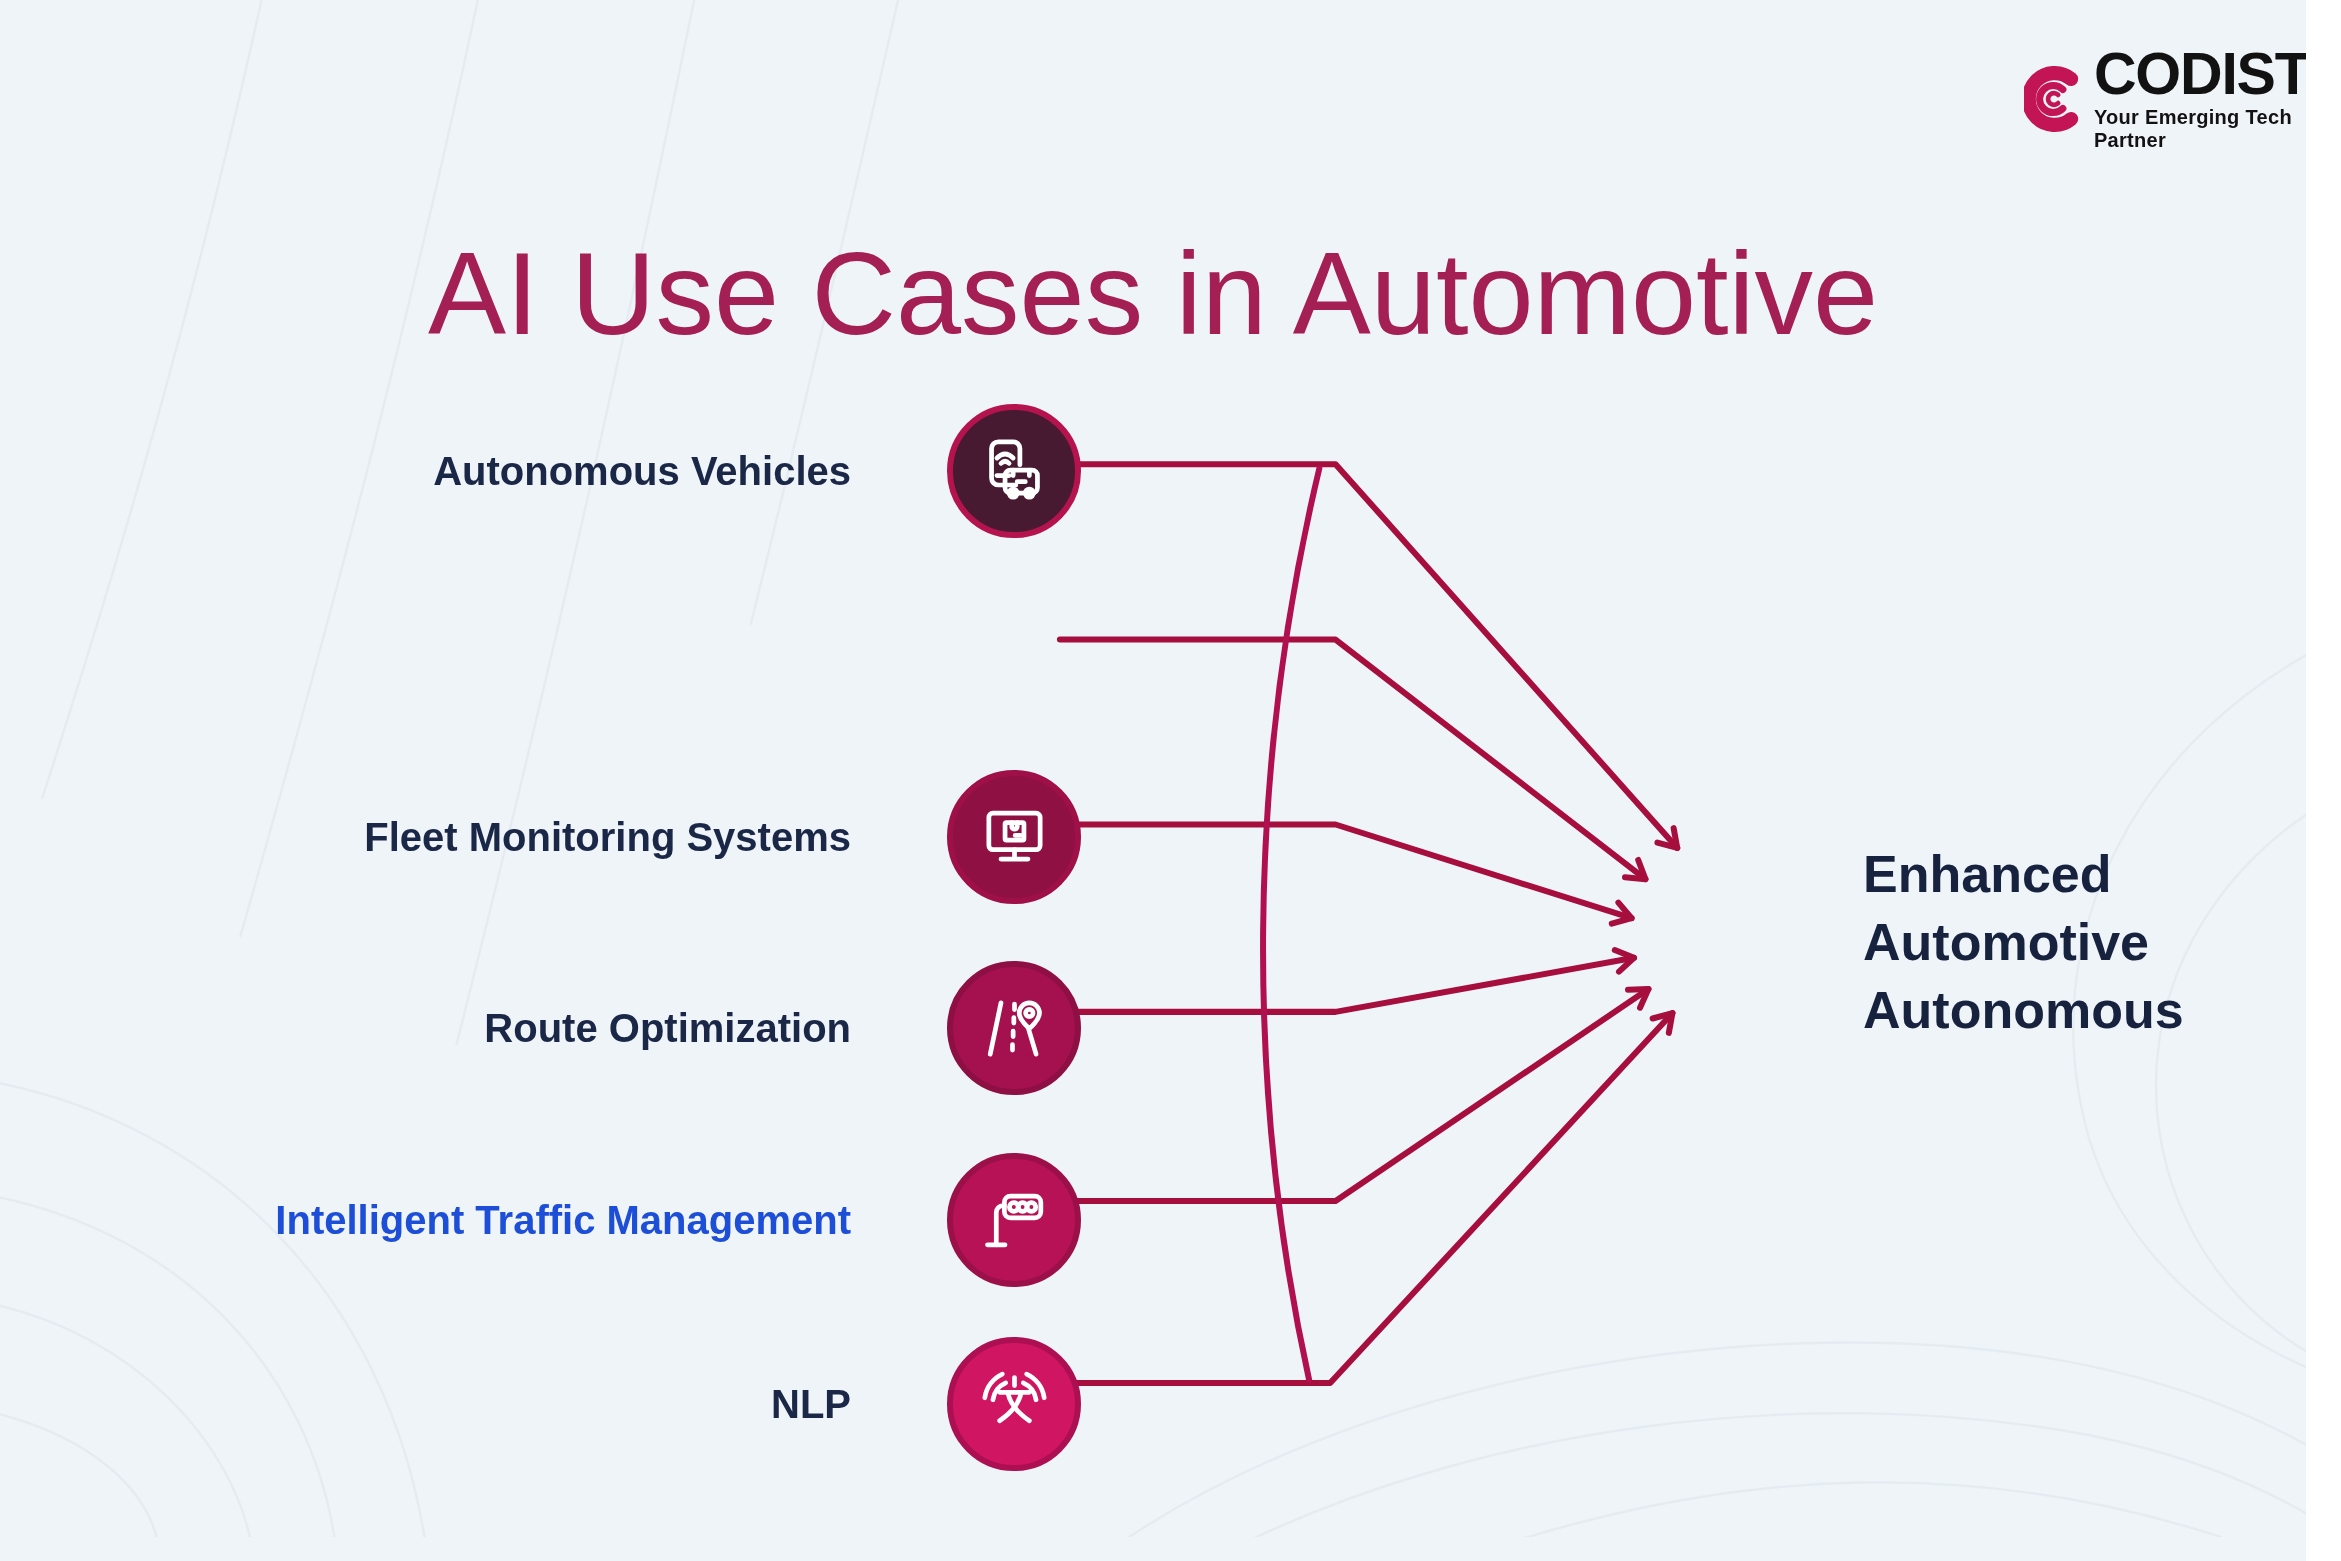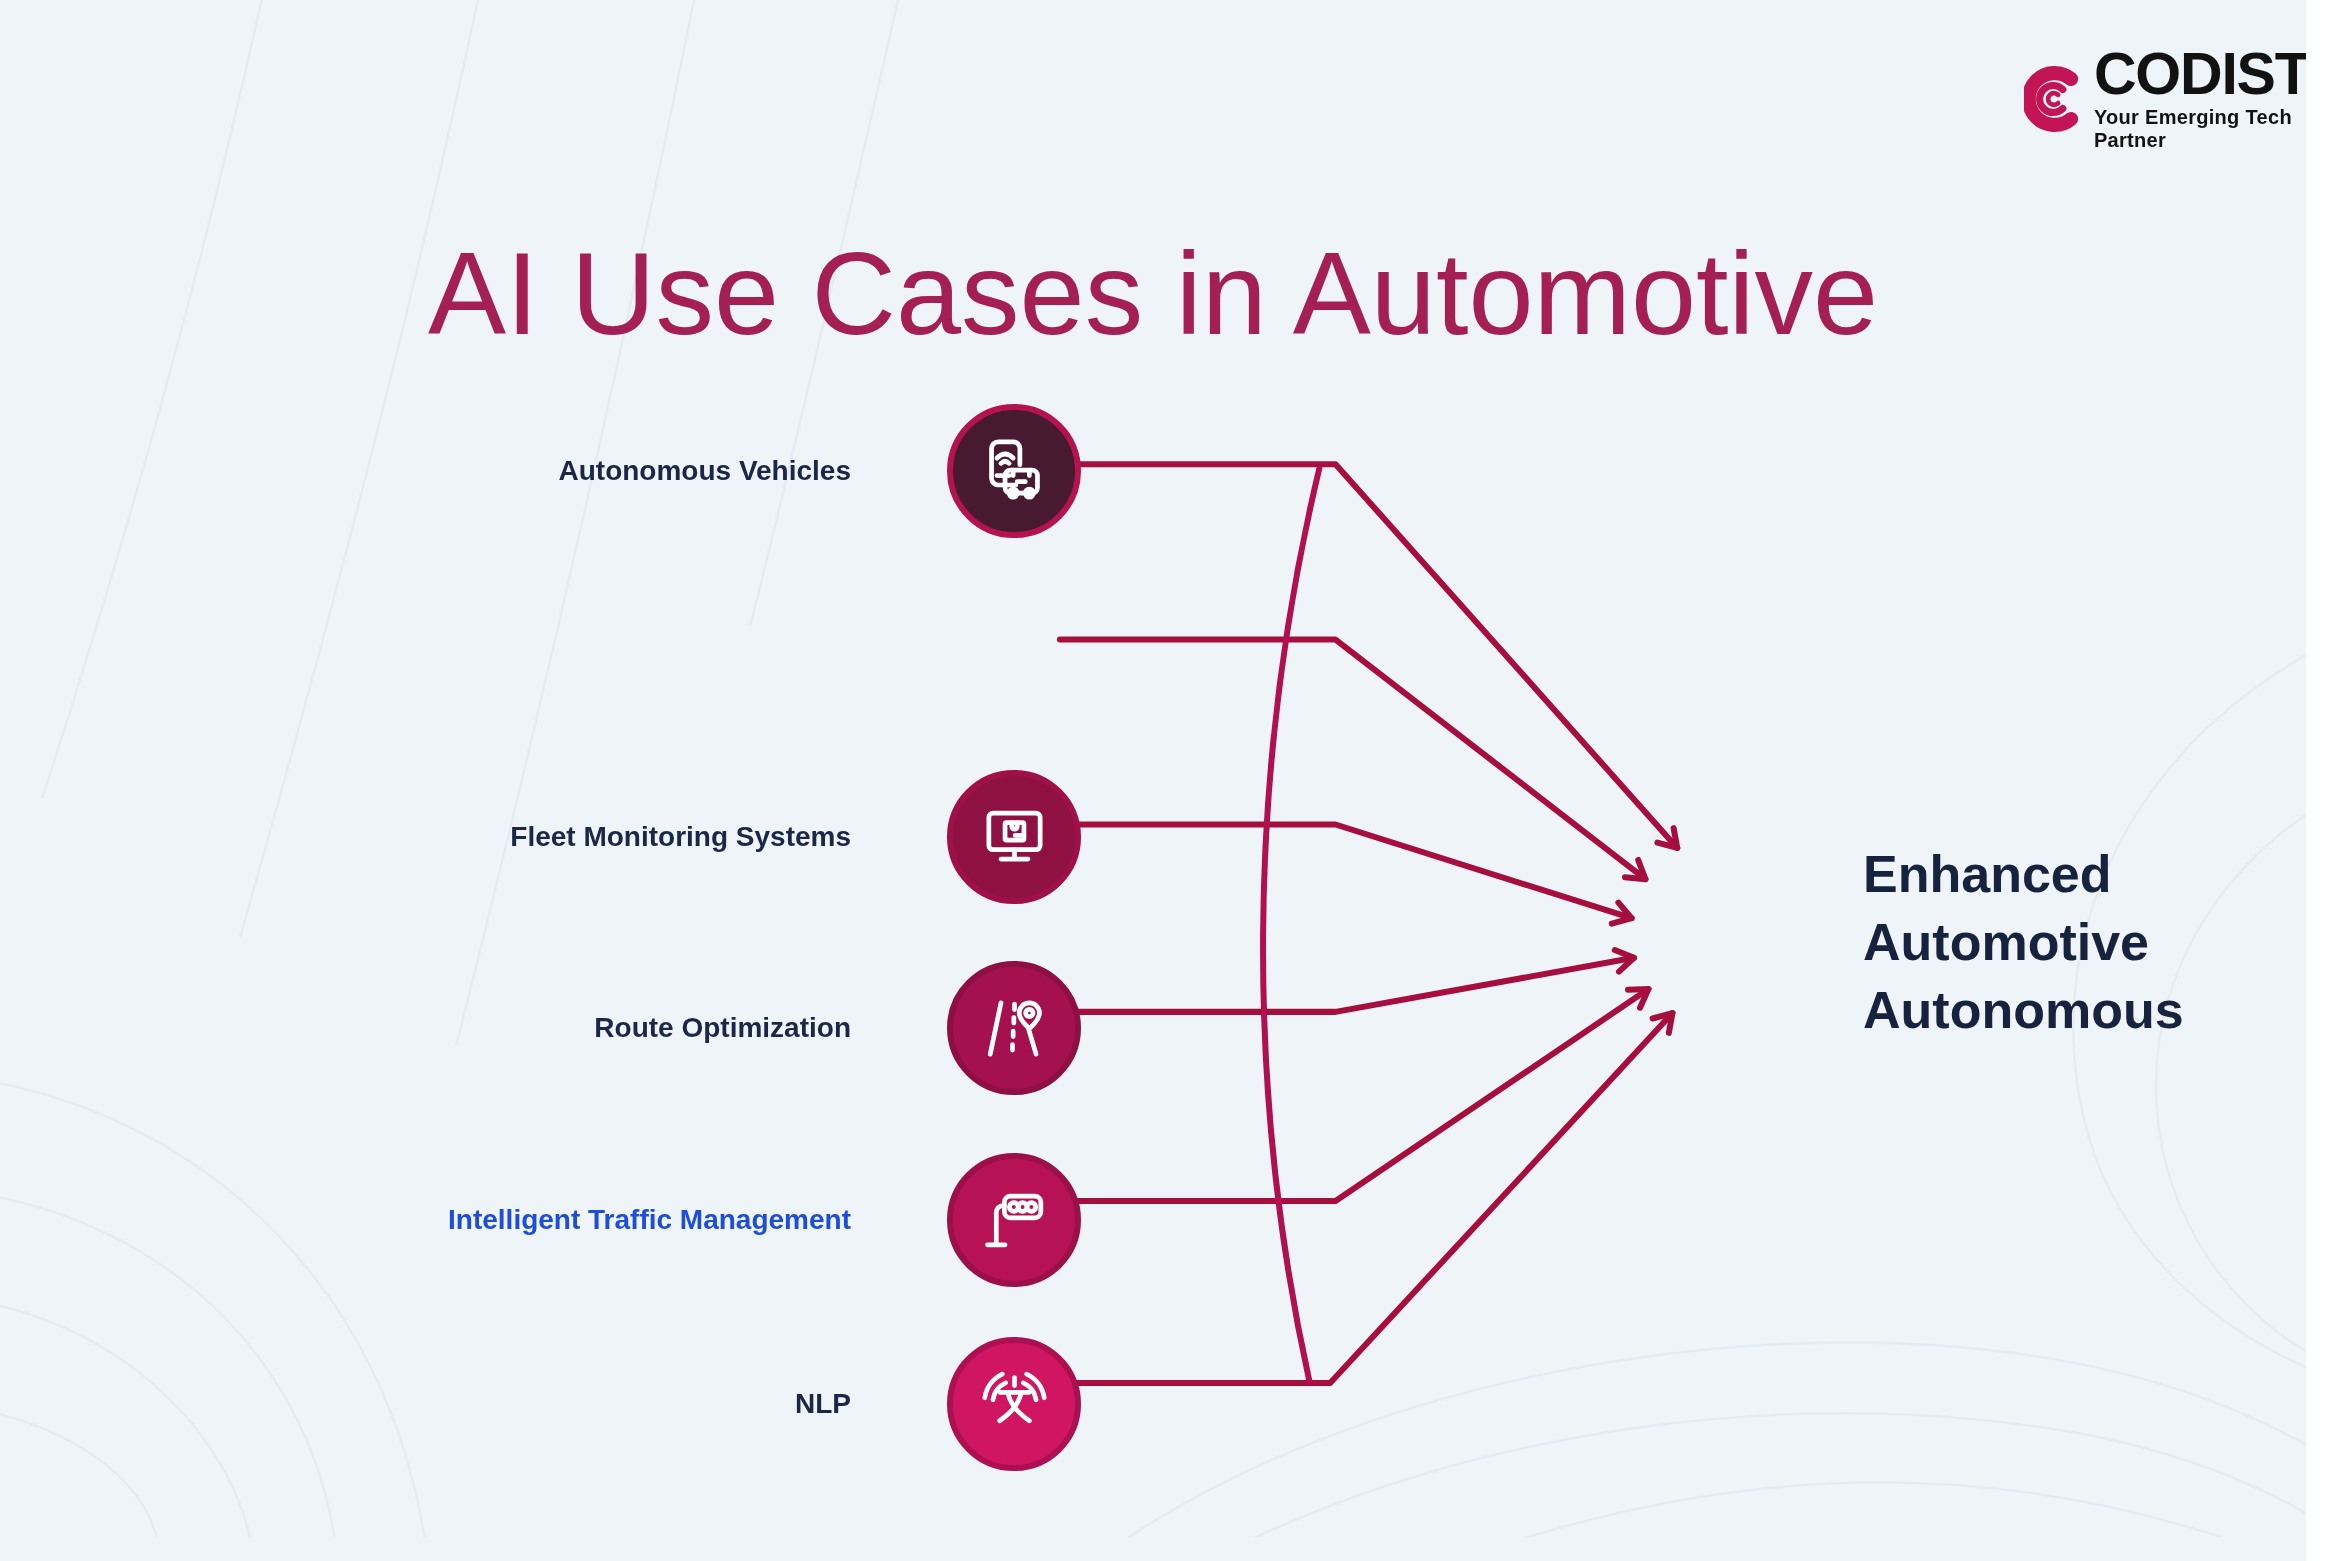--- a/index.html
+++ b/index.html
@@ -9,21 +9,21 @@
   
   .logo{position:absolute;left:2024px;top:45px;display:flex;align-items:center;}
   .logo-mark{width:63px;height:78px;}
   .logo-textcol{margin-left:11px;display:flex;flex-direction:column;}
   .logo-name{font-size:59px;font-weight:bold;letter-spacing:-1.2px;line-height:1;}
   .logo-tagline{font-size:20px;font-weight:bold;margin-top:2.4px;letter-spacing:0.3px;}
   
   .title{position:absolute;top:148px;left:0;width:100%;text-align:center;font-size:117px;font-weight:normal;letter-spacing:0;}
   
   .row{position:absolute;left:0;height:134px;width:1098px;display:flex;align-items:center;}
-  .uc-label{width:851px;text-align:right;font-size:28px;font-weight:bold;line-height:1.1;}
+  .uc-label{width:851px;text-align:right;font-size:40px;font-weight:bold;line-height:1.1;}
   .bubble{margin-left:96px;width:134px;height:134px;box-sizing:border-box;border:6.7px solid #B5134E;
           border-radius:50%;display:flex;align-items:center;justify-content:center;flex:none;}
   .bubble svg{width:81px;height:81px;}
   
   .connectors{position:absolute;inset:0;pointer-events:none;}
   
   .auto-circle{position:absolute;left:1677px;top:867px;width:159px;height:159px;border-radius:50%;
                display:flex;flex-direction:column;align-items:center;justify-content:center;}
   .auto-text{color:#fff;font-size:35px;font-weight:bold;letter-spacing:3px;line-height:1;margin-top:3.7px;}
   .auto-car{width:84px;height:63px;margin-top:6.1px;}

